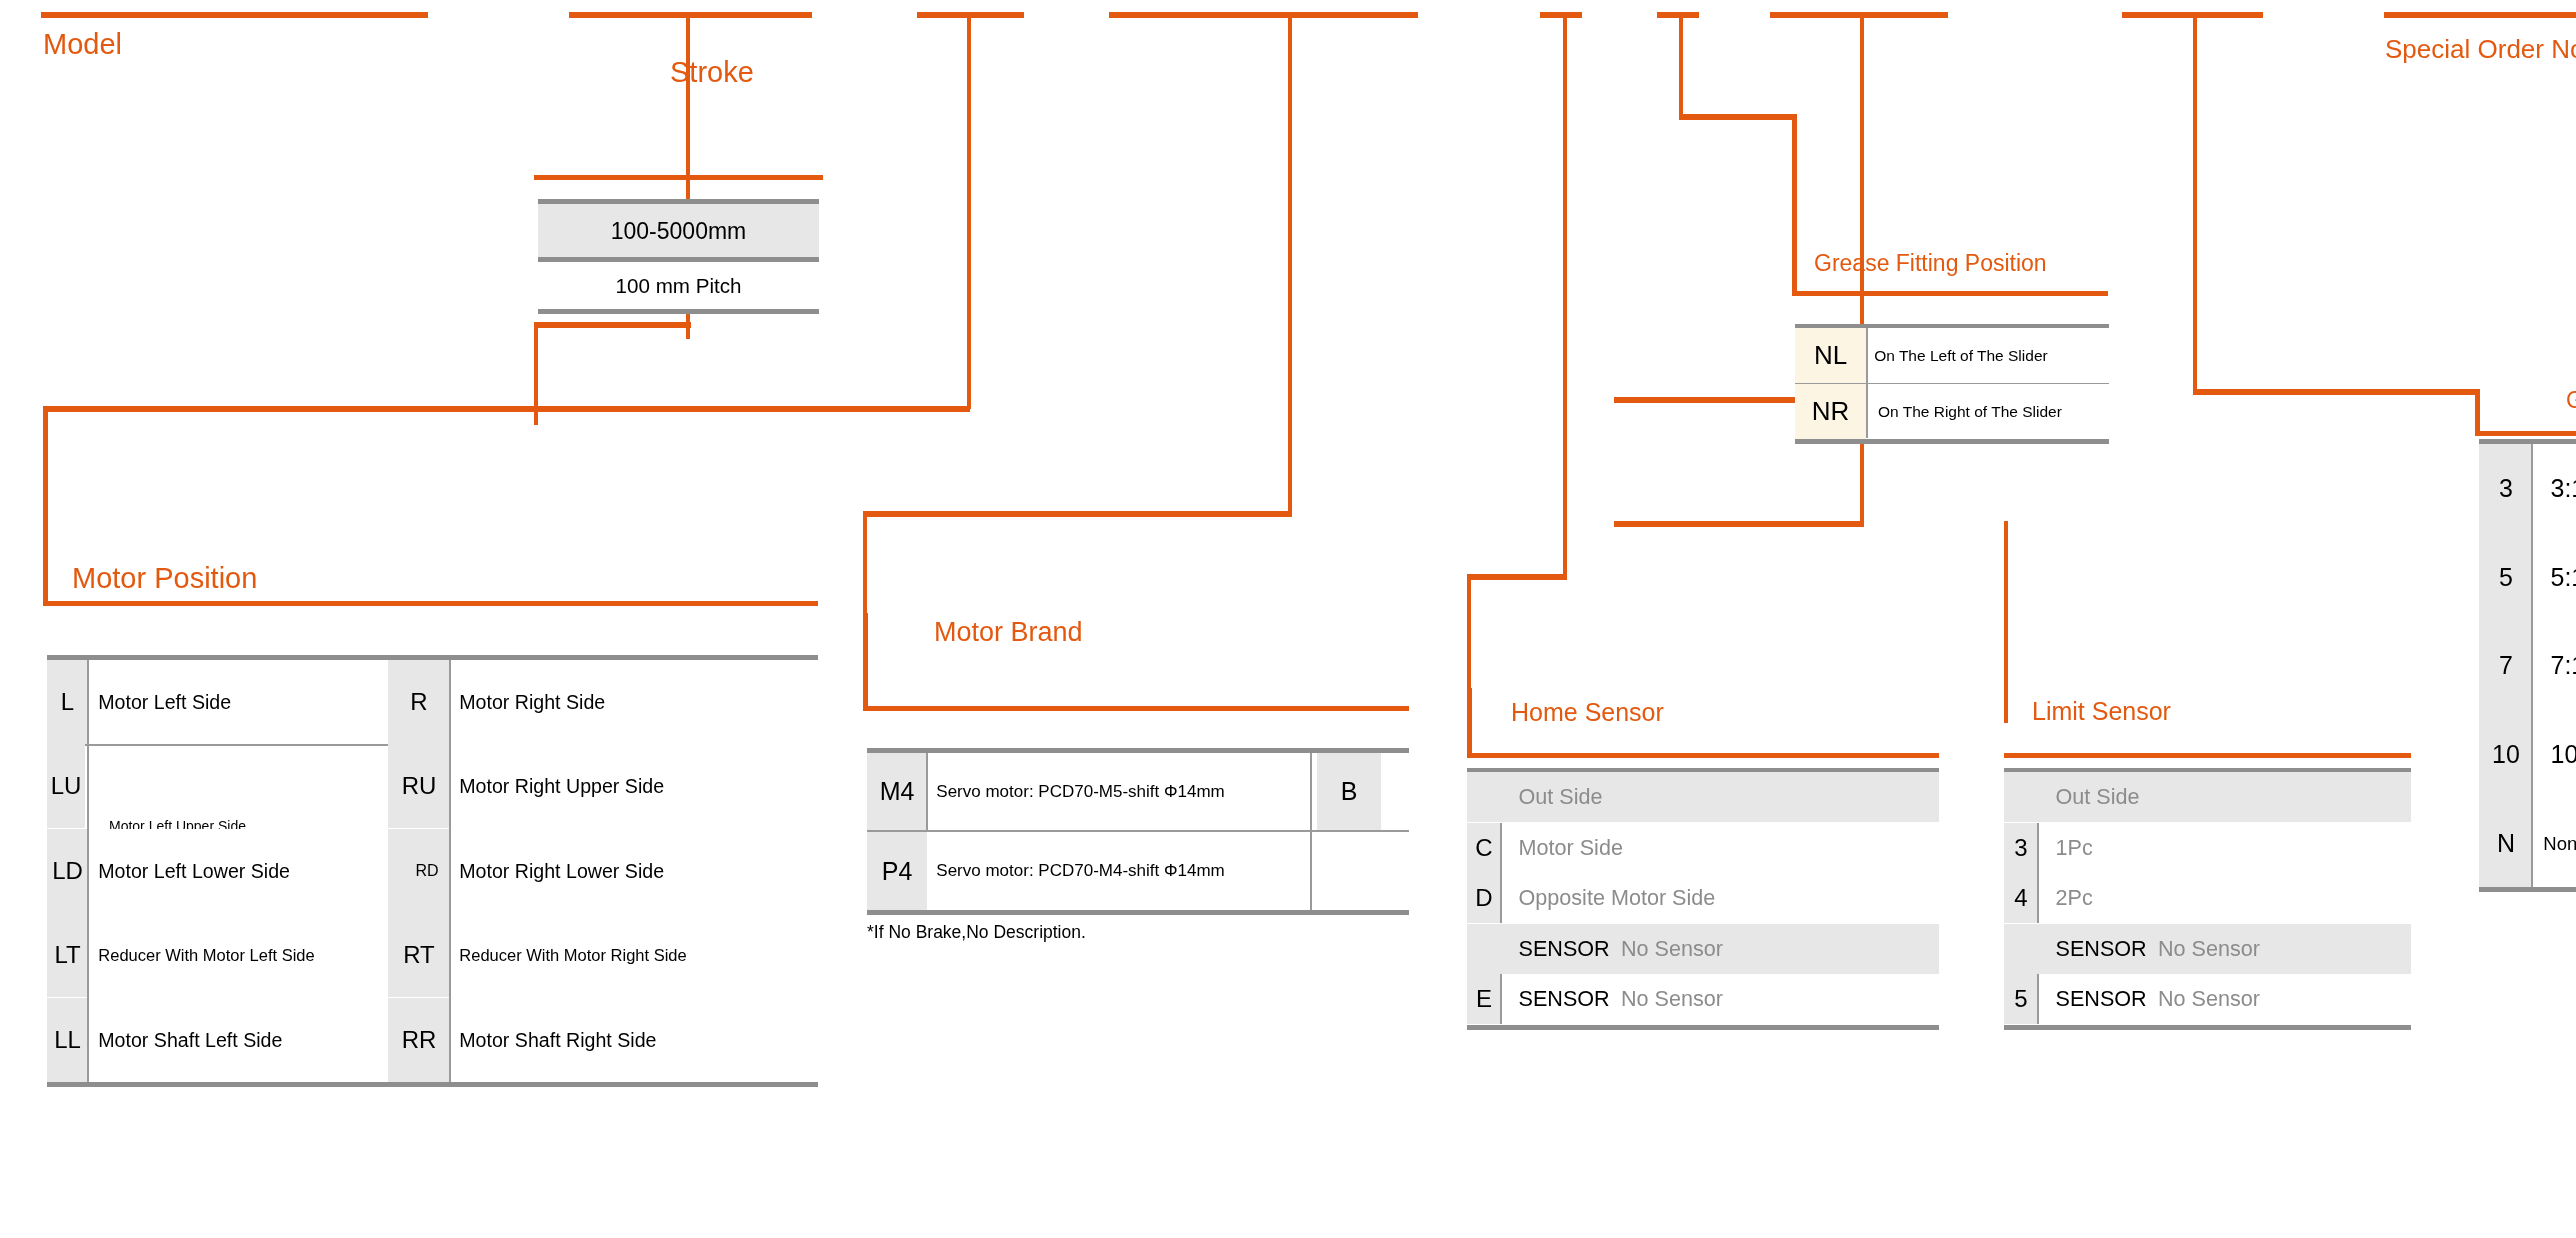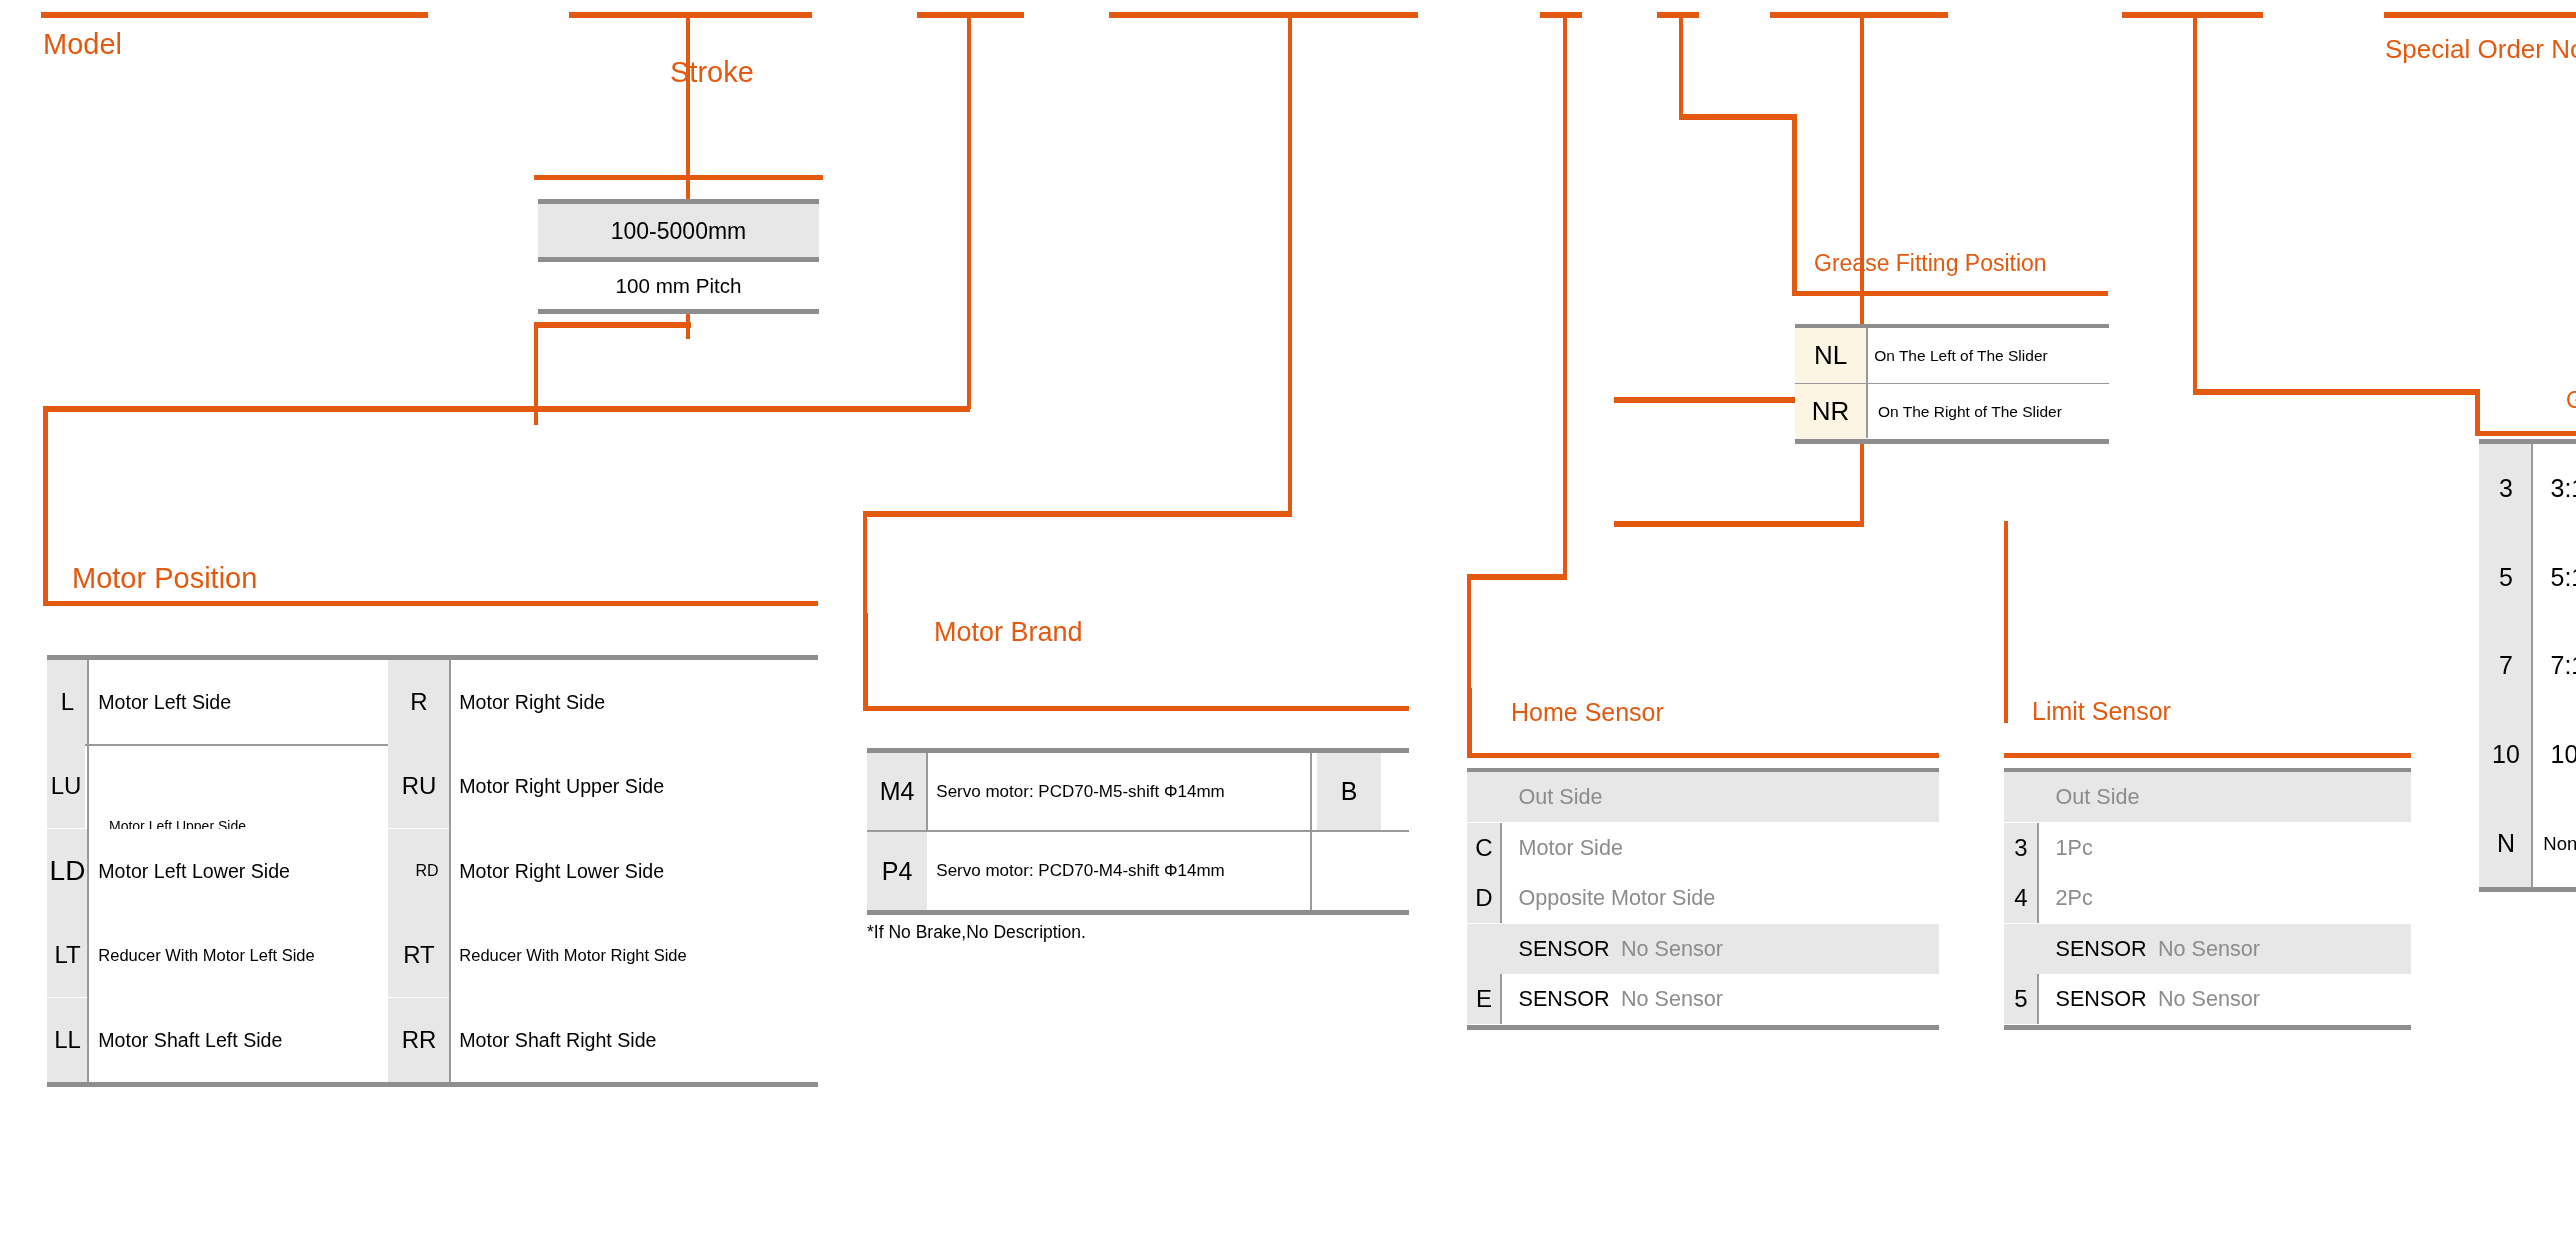--- a/index.html
+++ b/index.html
@@ -106,21 +106,21 @@
         <div class="cell code" style="left:47px;top:660px;width:41px;height:84px;font-size:24px;">L</div>
         <div class="cell desc" style="left:89px;top:660px;width:300px;height:84px;font-size:19.6px;">Motor Left Side</div>
         <div class="cell code" style="left:388px;top:660px;width:62px;height:84px;font-size:24px;">R</div>
         <div class="cell desc" style="left:450px;top:660px;width:368px;height:84px;font-size:19.6px;">Motor Right Side</div>
         <div class="rowline" style="left:47px;top:744px;width:771px;"></div>
         <div class="cell code" style="left:47px;top:744px;width:38px;height:84px;font-size:24px;">LU</div>
         <div class="cell desc" style="left:89px;top:784px;width:300px;height:84px;font-size:14px;padding-left:20px;">Motor Left Upper Side</div>
         <div class="cell code" style="left:388px;top:744px;width:62px;height:84px;font-size:24px;">RU</div>
         <div class="cell desc" style="left:450px;top:744px;width:368px;height:84px;font-size:19.6px;">Motor Right Upper Side</div>
         <div class="rowline" style="left:47px;top:829px;width:771px;"></div>
-        <div class="cell code" style="left:47px;top:829px;width:41px;height:84px;font-size:28px;">LD</div>
+        <div class="cell code" style="left:47px;top:829px;width:41px;height:84px;font-size:24px;">LD</div>
         <div class="cell desc" style="left:89px;top:829px;width:300px;height:84px;font-size:19.6px;">Motor Left Lower Side</div>
         <div class="cell code" style="left:388px;top:829px;width:78px;height:84px;font-size:16px;">RD</div>
         <div class="cell desc" style="left:450px;top:829px;width:368px;height:84px;font-size:19.6px;">Motor Right Lower Side</div>
         <div class="rowline" style="left:47px;top:913px;width:771px;"></div>
         <div class="cell code" style="left:47px;top:913px;width:41px;height:84px;font-size:24px;">LT</div>
         <div class="cell desc" style="left:89px;top:913px;width:300px;height:84px;font-size:16.5px;">Reducer With Motor Left Side</div>
         <div class="cell code" style="left:388px;top:913px;width:62px;height:84px;font-size:24px;">RT</div>
         <div class="cell desc" style="left:450px;top:913px;width:368px;height:84px;font-size:16.5px;">Reducer With Motor Right Side</div>
         <div class="rowline" style="left:47px;top:998px;width:771px;"></div>
         <div class="cell code" style="left:47px;top:998px;width:41px;height:84px;font-size:24px;">LL</div>

